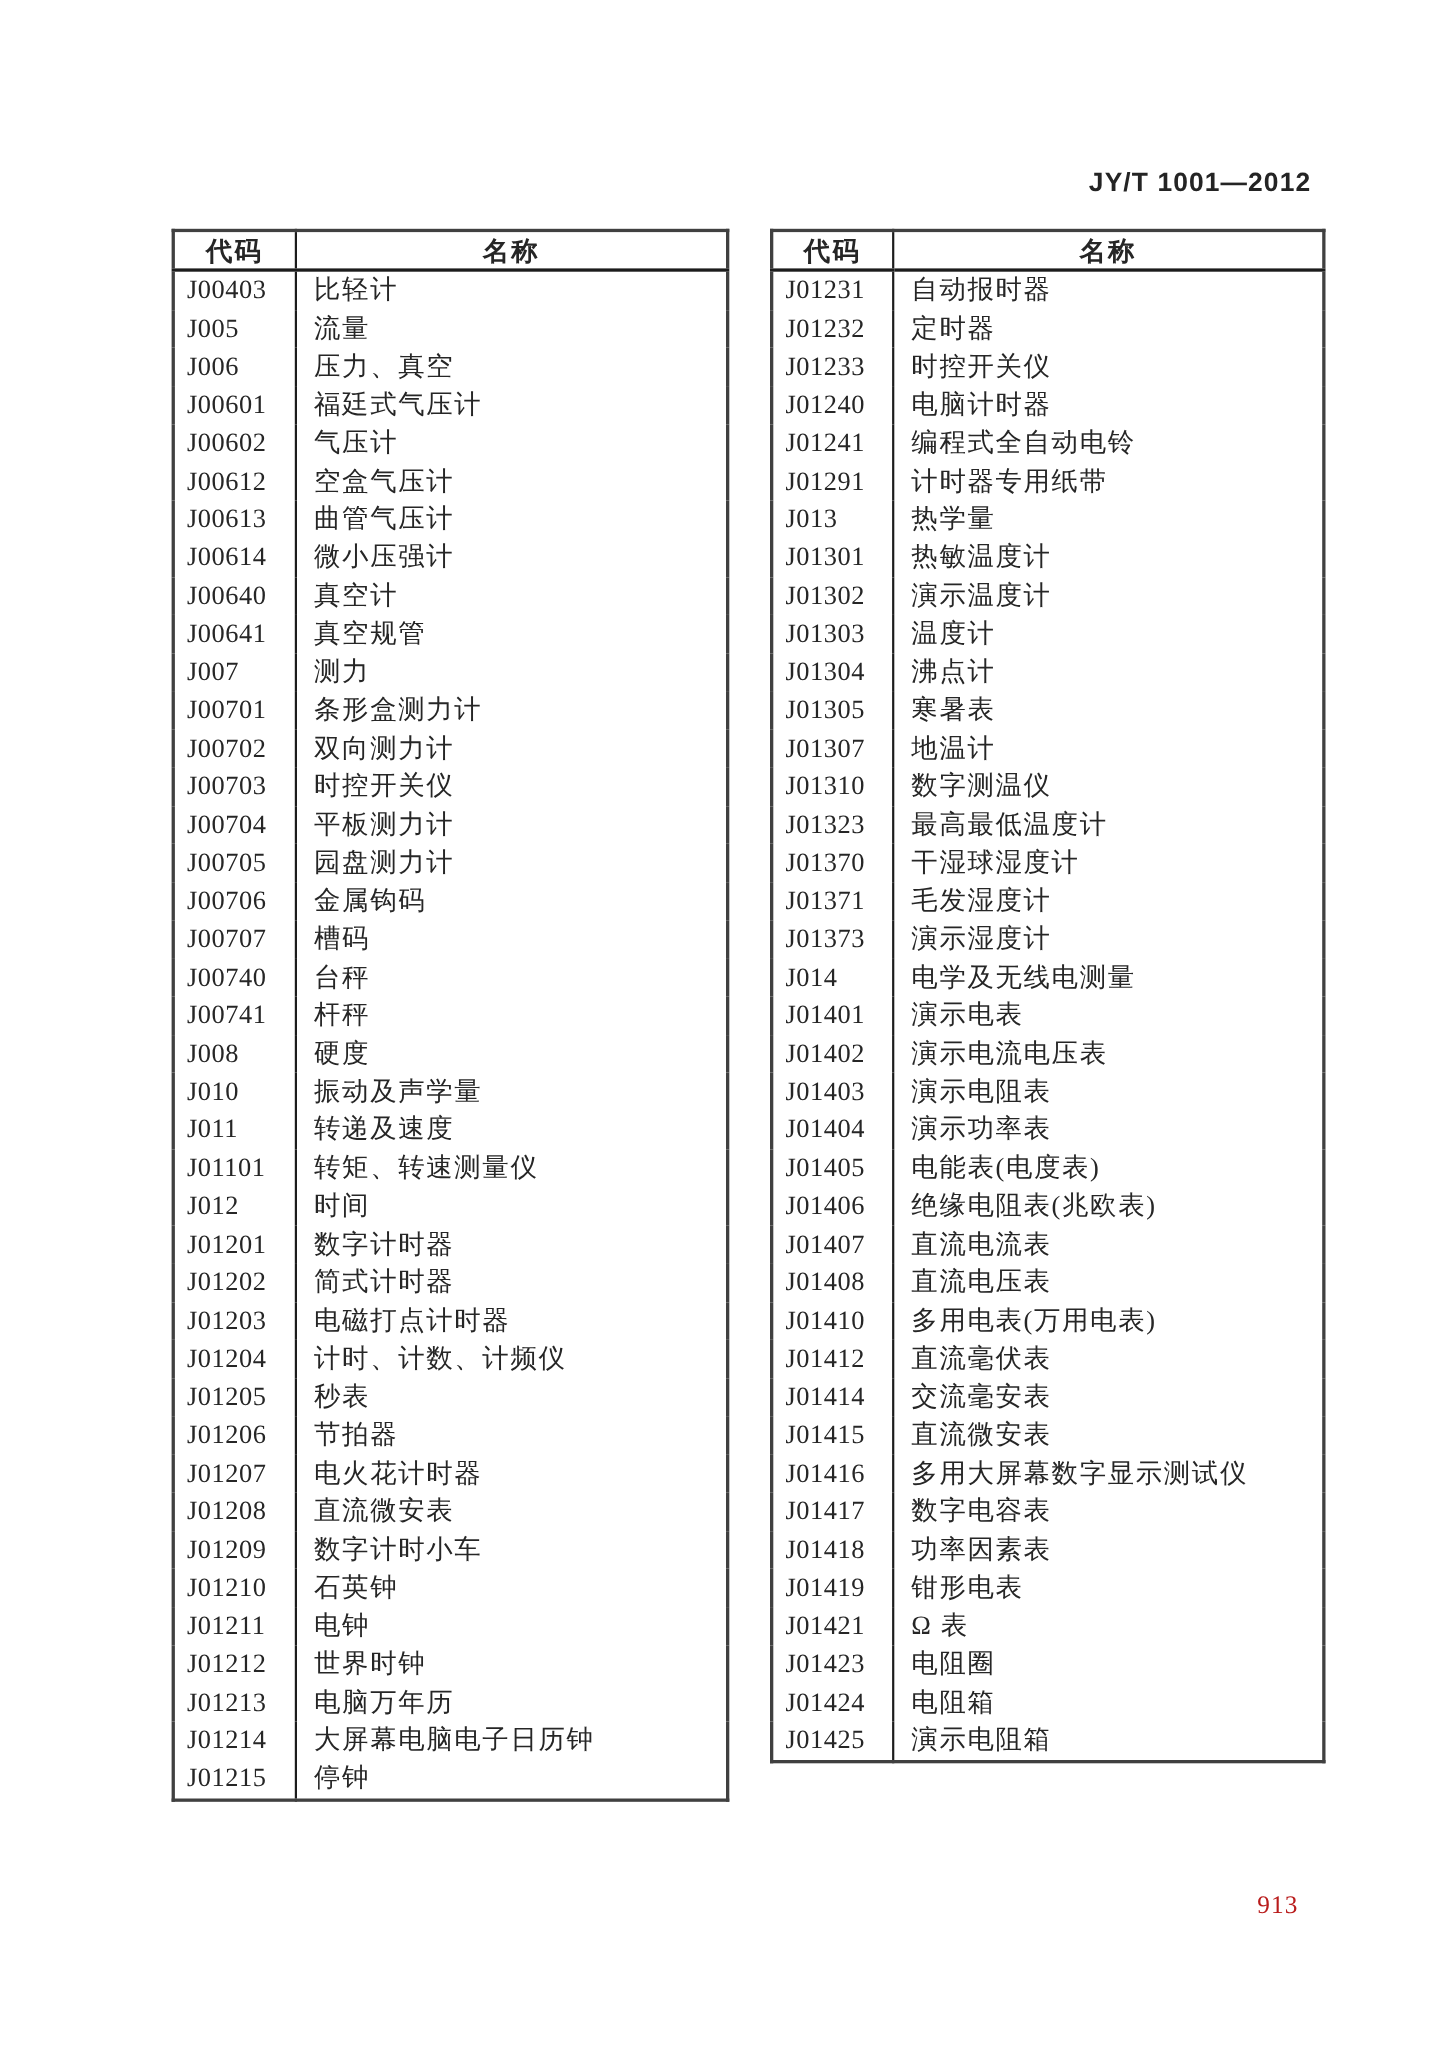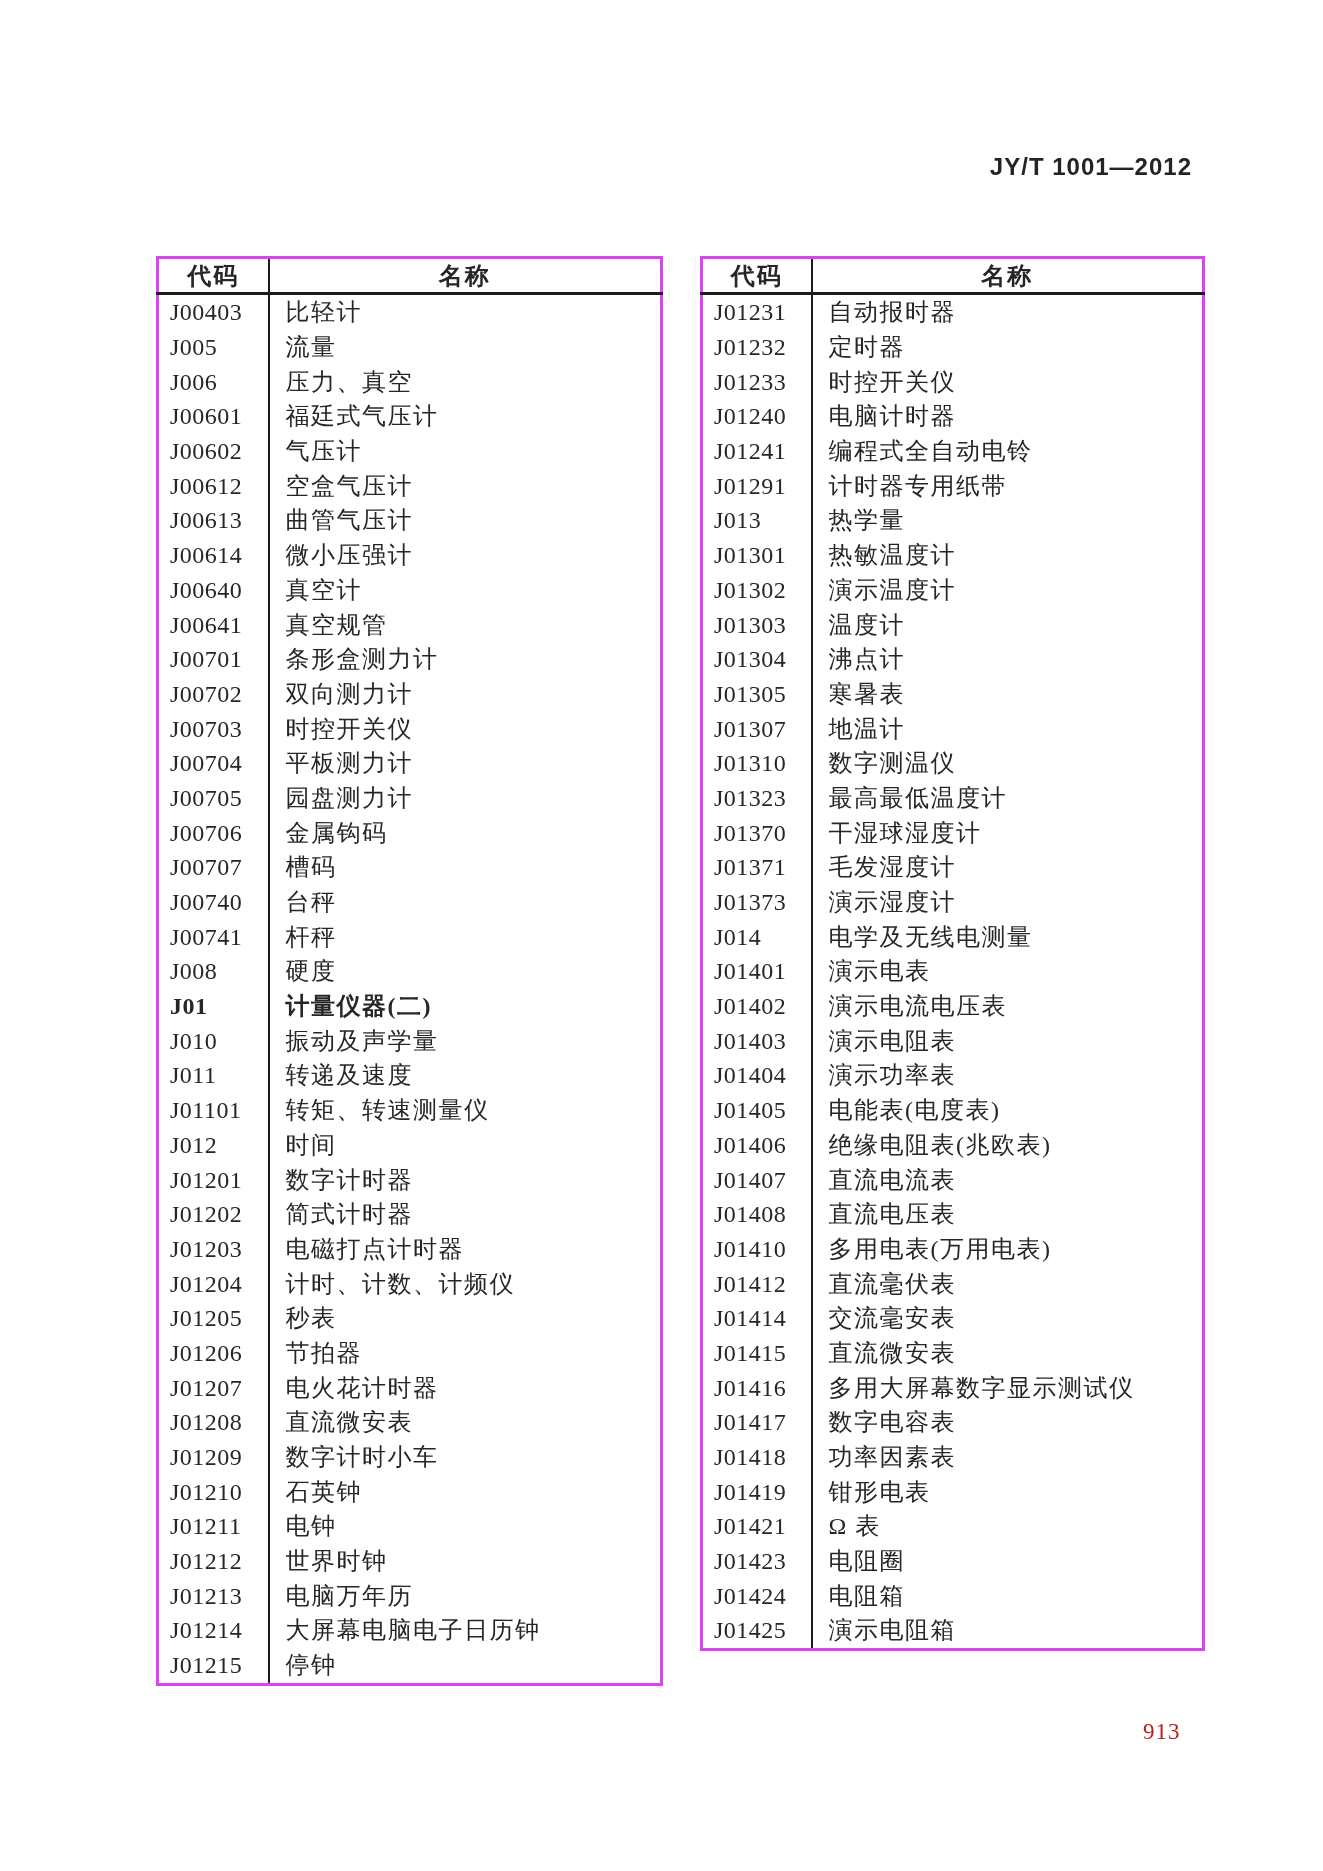--- a/index.html
+++ b/index.html
@@ -32,22 +32,21 @@
     position: absolute;
     top: 208px;
   }
   .code-table.left-table  { left: 156px; width: 507px; }
   .code-table.right-table { left: 700px; width: 505px; }
 
   .code-table table {
     width: 100%;
     border-collapse: collapse;
     table-layout: fixed;
-    border: 3px solid #d946ef;
-    margin-top: 48px;
+    border: 3px solid #404040;
   }
   .left-table  col.c-code { width: 111px; }
   .right-table col.c-code { width: 110px; }
 
   .code-table thead th {
     height: 33px;
     border-bottom: 3px solid #1c1c1c;
     font-weight: 700;
     font-size: 24px;
     text-align: center;
@@ -142,20 +141,24 @@
           </tr>
           <tr>
             <td class="code">J00640</td>
             <td class="name">真空计</td>
           </tr>
           <tr>
             <td class="code">J00641</td>
             <td class="name">真空规管</td>
           </tr>
           <tr>
+            <td class="code">J007</td>
+            <td class="name">测力</td>
+          </tr>
+          <tr>
             <td class="code">J00701</td>
             <td class="name">条形盒测力计</td>
           </tr>
           <tr>
             <td class="code">J00702</td>
             <td class="name">双向测力计</td>
           </tr>
           <tr>
             <td class="code">J00703</td>
             <td class="name">时控开关仪</td>
@@ -180,24 +183,20 @@
             <td class="code">J00740</td>
             <td class="name">台秤</td>
           </tr>
           <tr>
             <td class="code">J00741</td>
             <td class="name">杆秤</td>
           </tr>
           <tr>
             <td class="code">J008</td>
             <td class="name">硬度</td>
-          </tr>
-          <tr class="bold">
-            <td class="code">J01</td>
-            <td class="name">计量仪器(二)</td>
           </tr>
           <tr>
             <td class="code">J010</td>
             <td class="name">振动及声学量</td>
           </tr>
           <tr>
             <td class="code">J011</td>
             <td class="name">转递及速度</td>
           </tr>
           <tr>

